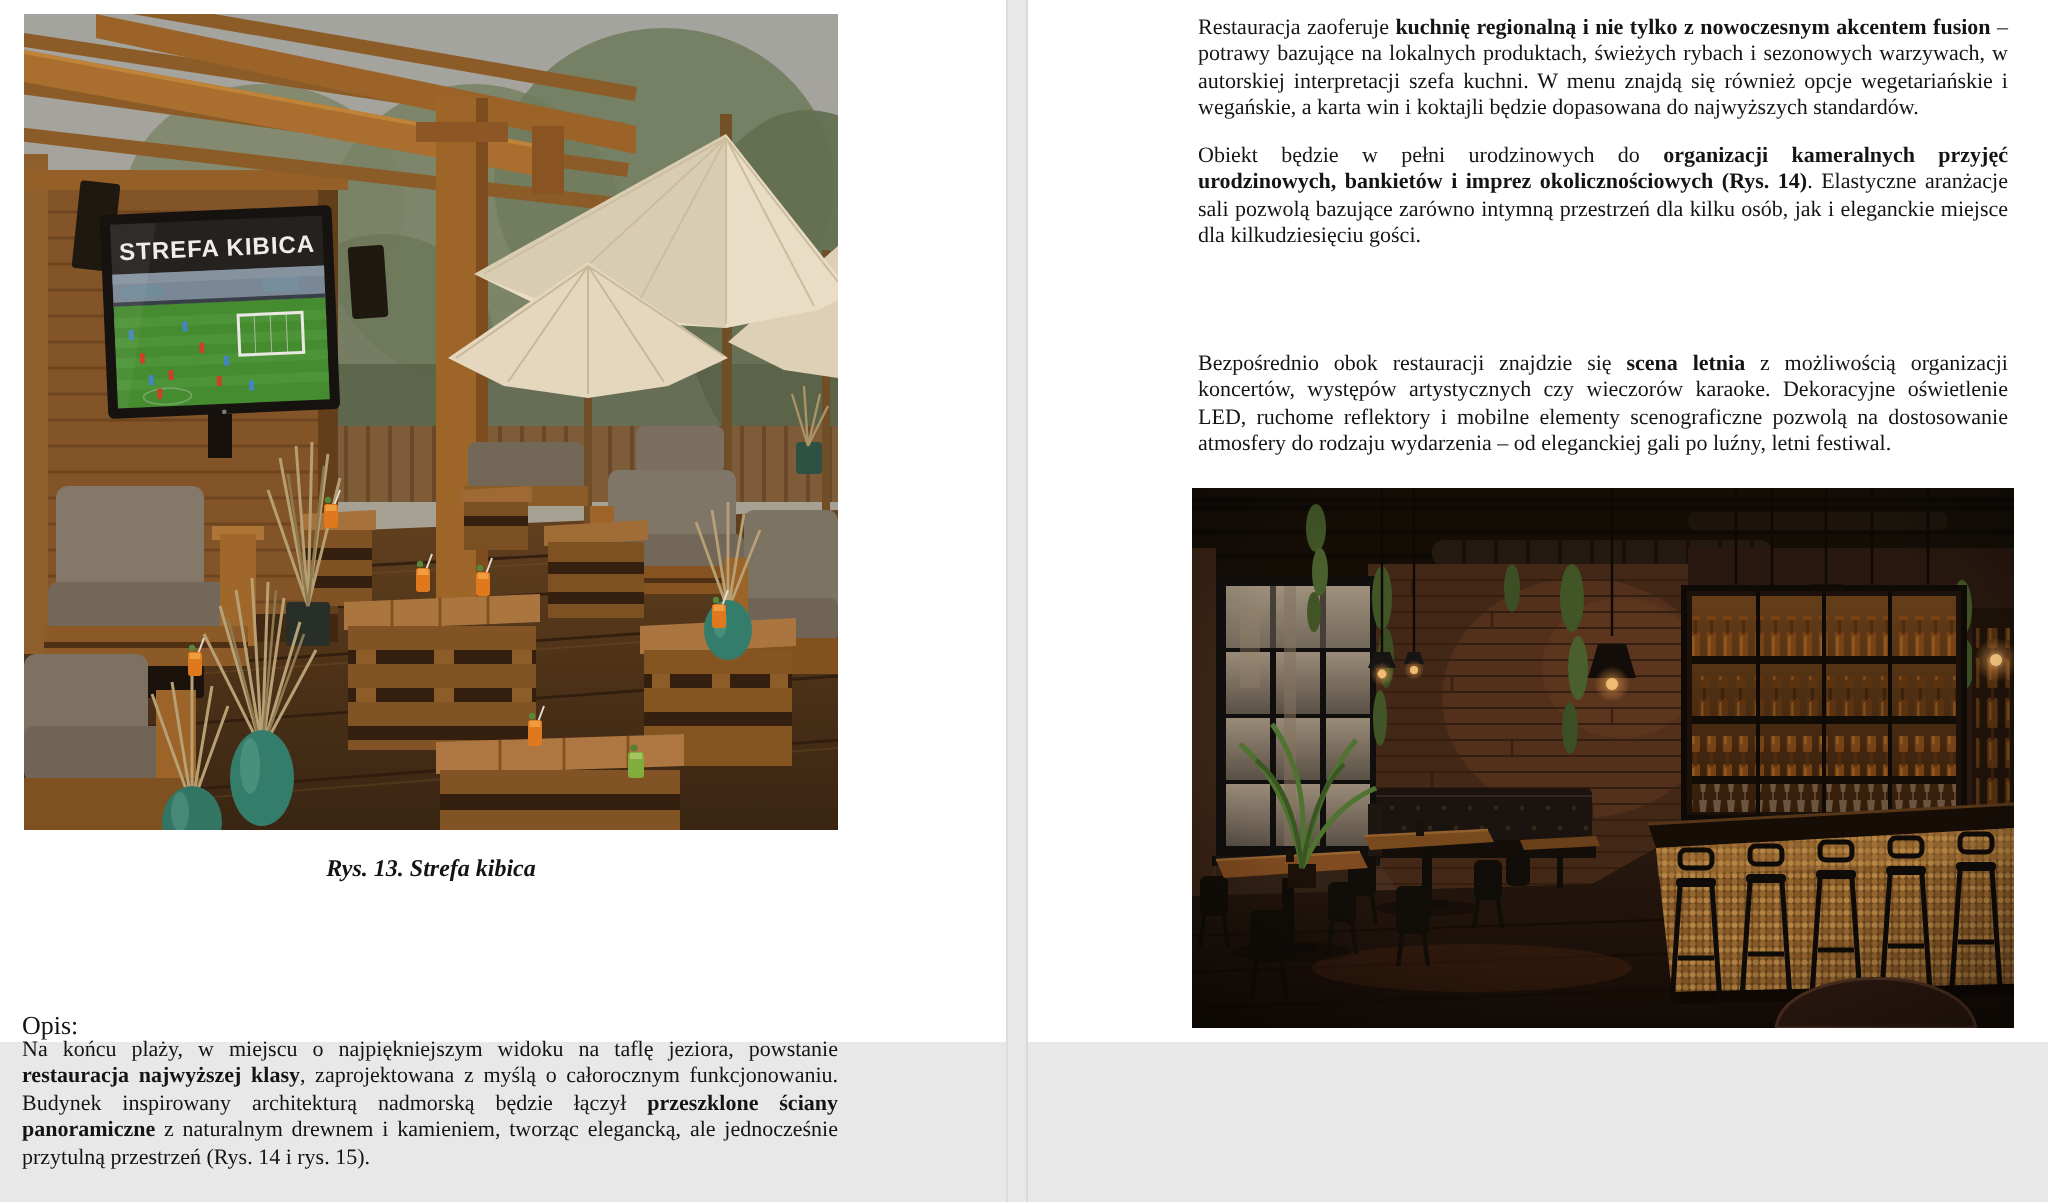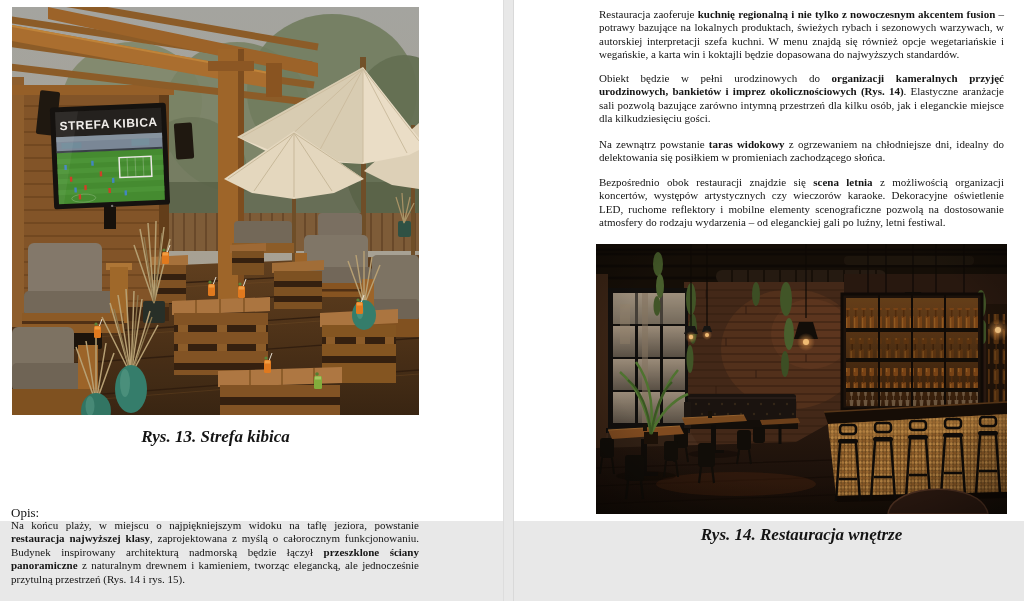--- a/index.html
+++ b/index.html
@@ -19,21 +19,21 @@
   }
   figure { position:absolute; margin:0; line-height:0; }
   svg { display:block; }
   .body-text {
     position:absolute; font-size:11px; line-height:13.4px;
     text-align:justify; color:var(--text,#141414);
   }
   .b { font-weight:bold; }
   .i { font-style:italic; }
   .caption {
-    position:absolute; font-size:17px; font-weight:bold; font-style:italic;
+    position:absolute; font-size:12px; font-weight:bold; font-style:italic;
     text-align:center; color:var(--text,#141414);
   }
   #fig13 { left:12px; top:7px; }
   #caption13 { left:12px; top:427px; width:407px; }
   #heading {
     position:absolute; left:12px; top:477px; width:470px;
     font-family:"Liberation Sans", sans-serif; font-weight:bold; font-size:10px;
     color:var(--text,#141414);
   }
   #opis { position:absolute; left:11px; top:505px; font-weight:normal; font-size:13px; }
@@ -314,21 +314,20 @@
 
     <p class="body-text" id="para-left"><span>Na końcu plaży, w miejscu o najpiękniejszym widoku na taflę jeziora, powstanie </span><span class="b">restauracja najwyższej klasy</span><span>, zaprojektowana z myślą o całorocznym funkcjonowaniu. Budynek inspirowany architekturą nadmorską będzie łączył </span><span class="b">przeszklone ściany panoramiczne</span><span> z naturalnym drewnem i kamieniem, tworząc elegancką, ale jednocześnie przytulną przestrzeń (Rys. 14 i rys. 15).</span></p>
   </div>
 
   <div id="gutter"></div>
 
   <div class="page" id="page-right">
 
     <p class="body-text rp" id="rp1"><span>Restauracja zaoferuje </span><span class="b">kuchnię regionalną i nie tylko z nowoczesnym akcentem fusion</span><span> – potrawy bazujące na lokalnych produktach, świeżych rybach i sezonowych warzywach, w autorskiej interpretacji szefa kuchni. W menu znajdą się również opcje wegetariańskie i wegańskie, a karta win i koktajli będzie dopasowana do najwyższych standardów.</span></p>
     <p class="body-text rp" id="rp2"><span>Obiekt będzie w pełni urodzinowych do </span><span class="b">organizacji kameralnych przyjęć urodzinowych, bankietów i imprez okolicznościowych (Rys. 14)</span><span>. Elastyczne aranżacje sali pozwolą bazujące zarówno intymną przestrzeń dla kilku osób, jak i eleganckie miejsce dla kilkudziesięciu gości.</span></p>
-    <p class="body-text rp" id="rp3"><span>Na zewnątrz powstanie </span><span class="b">taras widokowy</span><span> z ogrzewaniem na chłodniejsze dni, idealny do delektowania się posiłkiem w promieniach zachodzącego słońca.</span></p>
     <p class="body-text rp" id="rp4"><span>Bezpośrednio obok restauracji znajdzie się </span><span class="b">scena letnia</span><span> z możliwością organizacji koncertów, występów artystycznych czy wieczorów karaoke. Dekoracyjne oświetlenie LED, ruchome reflektory i mobilne elementy scenograficzne pozwolą na dostosowanie atmosfery do rodzaju wydarzenia – od eleganckiej gali po luźny, letni festiwal.</span></p>
 
     <figure id="fig14">
       <svg width="411" height="270" viewBox="0 0 411 270">
         <defs>
           <radialGradient id="glo">
             <stop offset="0" stop-color="#ffd89a" stop-opacity=".95"></stop>
             <stop offset=".45" stop-color="#f0a050" stop-opacity=".4"></stop>
             <stop offset="1" stop-color="#f0a050" stop-opacity="0"></stop>
           </radialGradient>
@@ -565,16 +564,15 @@
             <path d="M55,190 C50,160 38,140 24,128 M55,190 C58,155 52,135 40,118 M55,190 C62,158 70,140 82,126 M55,190 C66,165 80,155 92,150" stroke="#517a33" stroke-width="2.5" fill="none"></path>
             <path d="M55,190 C52,162 44,146 32,136 M55,190 C60,162 66,148 76,138" stroke="#3a5c24" stroke-width="2.2" fill="none"></path>
           </g>
           <path d="M292,270 C296,238 386,236 392,270 Z" fill="#2c1a12" stroke="#553525" stroke-width="1.5"></path>
           <rect width="411" height="270" fill="#3a220e" opacity=".08"></rect>
           <rect width="411" height="270" fill="url(#vig)"></rect>
         </g>
       </svg>
     </figure>
 
-    <div class="caption" id="caption14">Rys. 14. Restauracja wnętrze</div>
   </div>
 
 </div>
 
 </body></html>

